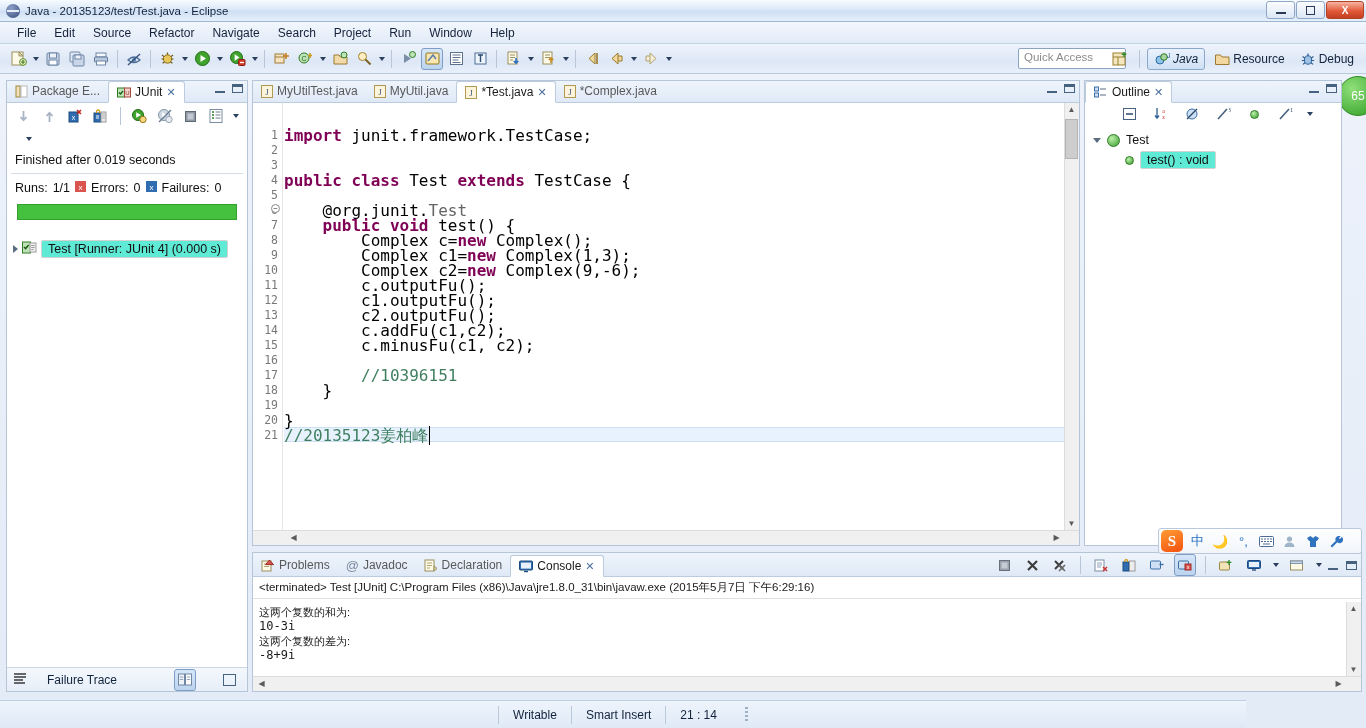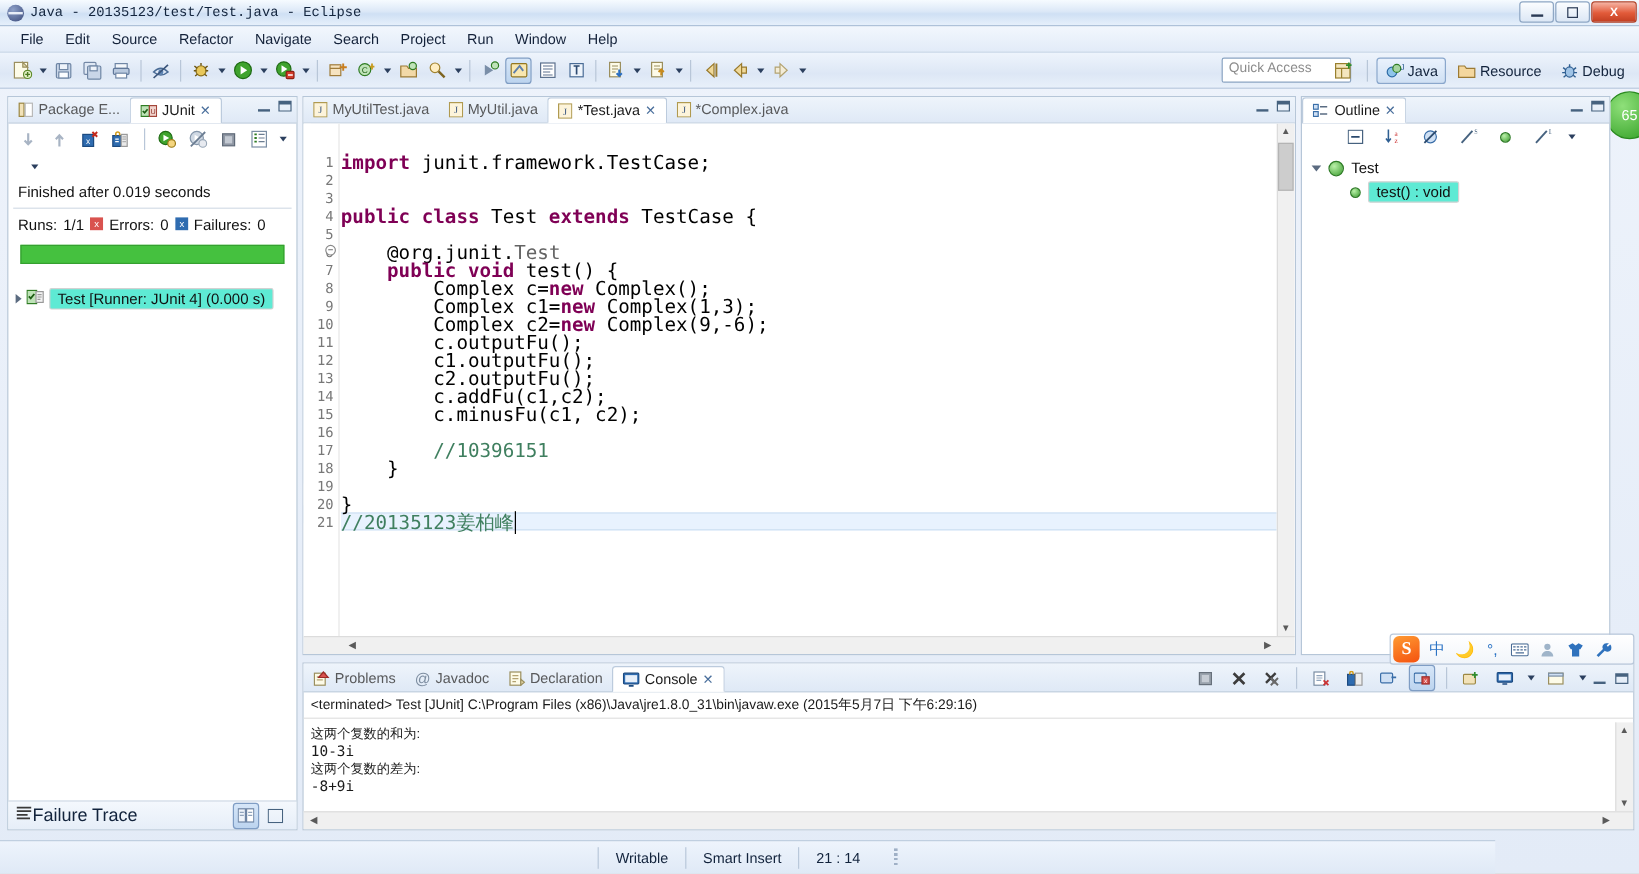--- a/index.html
+++ b/index.html
@@ -22,21 +22,21 @@
     background: linear-gradient(180deg,#f6fbff 0%,#dce8f7 45%,#cfe0f4 55%,#e6f0fb 100%);
     border-bottom:1px solid #9fb6d0;
     display:flex; align-items:center;
   }
   .app-icon {
     width:14px;height:14px;margin:0 5px 0 6px;border-radius:50%;
     background: radial-gradient(circle at 35% 30%, #8da0c8, #3a4a7a);
     position:relative;
   }
   .app-icon:after{content:"";position:absolute;left:1px;top:6px;width:12px;height:2px;background:#e8eef8;}
-  .title-text{ font-size:11.5px; color:#12243d; font-family:Liberation Mono, monospace;}
+  .title-text{ font-size:11.5px; color:#12243d; font-family:Liberation Sans, sans-serif;}
   .winbtns{ position:absolute; right:2px; top:1px; display:flex; gap:1px;}
   .wbtn{
     width:29px;height:18px;border:1px solid #8fa7c4;border-radius:3px;
     background:linear-gradient(180deg,#fbfdff,#dce7f5);
     display:flex;align-items:center;justify-content:center;
     font-size:10px;color:#1b2b44;
   }
   .wbtn.close{ background:linear-gradient(180deg,#f6b4a4,#e25b3a 55%,#c33f22);
     border-color:#b34227;color:#fff;font-weight:bold;width:38px;}
   .wbtn .mini{display:block;width:10px;height:2px;background:#2a3a55;margin-top:5px;}
@@ -65,21 +65,21 @@
   .tarrow:after{content:"";border-left:3.5px solid transparent;border-right:3.5px solid transparent;border-top:4px solid #2b3f5e;}
   .tbtn.pressed{ border:1px solid #7f9dc4; background:linear-gradient(180deg,#d6e6f8,#bcd4ef);}
 
   .quick{
     position:absolute; right:240px; top:48px; width:108px;height:21px;
     background:#fff;border:1px solid #8ba4c2; border-radius:2px;
     font-size:11.5px;color:#8c8c8c; padding:2px 5px;
   }
   .persp{ position:absolute; right:6px; top:46px; height:26px; display:flex; align-items:center; gap:3px;}
   .persp-btn{ display:flex;align-items:center;gap:3px;padding:2px 6px;border-radius:3px;font-size:12px;color:#12233c;}
-  .persp-btn.active{ border:1px solid #8aa7cc; background:linear-gradient(180deg,#eaf2fd,#cfe0f4);}
+  .persp-btn.active{ border:1px solid #8aa7cc; background:linear-gradient(180deg,#eaf2fd,#cfe0f4);font-style:italic;}
 
   
   .panel{ position:absolute; background:#fff; border:1px solid #b6c6d8; }
   .panel-tabs{
     height:22px; background:linear-gradient(180deg,#eef4fb,#dfe9f6);
     border-bottom:1px solid #bccbdd; display:flex; align-items:flex-end;
   }
   .ptab{
     display:flex;align-items:center;gap:4px;height:22px;padding:0 8px;
     font-size:12px;color:#58595b;
@@ -95,22 +95,22 @@
   #junit-panel{ left:6px; top:80px; width:242px; height:612px; background:#fff;}
   .junit-toolbar{ height:26px; display:flex;align-items:center;gap:4px; padding:2px 6px; border-bottom:0px;}
   .junit-toolbar2{ height:20px; padding-left:16px; display:flex;align-items:center;}
   .jlabel{ padding:4px 8px; font-size:12.5px;color:#111; }
   .hr{ height:1px;background:#d4dce6;margin:2px 4px;}
   .runs-row{ display:flex;align-items:center;gap:5px;padding:5px 8px;font-size:12.5px;color:#111;}
   .greenbar{ margin:4px 10px 0 10px; height:16px; background:#45c13f; border:1px solid #35a030;}
   .tree-row{ display:flex;align-items:center;gap:4px;padding:4px 6px;font-size:12.5px;color:#111;}
   .tri{ width:0;height:0;border-top:4px solid transparent;border-bottom:4px solid transparent;border-left:5px solid #5b6b80;}
   .failure-head{ position:absolute; left:0; bottom:0; width:100%; }
-  .failure-bar{ display:flex;align-items:center;gap:0; height:24px; padding:0 6px;
-    border-top:1px solid #ccd7e4; background:linear-gradient(180deg,#f4f8fd,#e6eef8); font-size:15px;color:#12233c;}
+  .failure-bar{ display:flex;align-items:center;gap:20px; height:24px; padding:0 6px;
+    border-top:1px solid #ccd7e4; background:linear-gradient(180deg,#f4f8fd,#e6eef8); font-size:12px;color:#12233c;}
 
   
   #editor-panel{ left:252px; top:80px; width:828px; height:466px; background:#fff;}
   .editor-body{ position:absolute;left:0;top:22px;right:0;bottom:0;background:#fff;overflow:hidden;}
   .gutter{ position:absolute;left:0;top:0;width:30px;bottom:15px;background:#fff;border-right:1px solid #e6e6e6;}
   .codearea{ position:absolute;left:31px;top:0;right:15px;bottom:15px; overflow:hidden;
     font-family:"DejaVu Sans Mono","Liberation Mono",monospace; font-size:16px; }
   .ln{ position:absolute; right:4px; width:26px; text-align:right; color:#787878;
     font-family:"DejaVu Sans Mono","Liberation Mono",monospace; font-size:11.5px; }
   .cl{ position:absolute; left:0; white-space:pre; color:#000; line-height:15px;}

